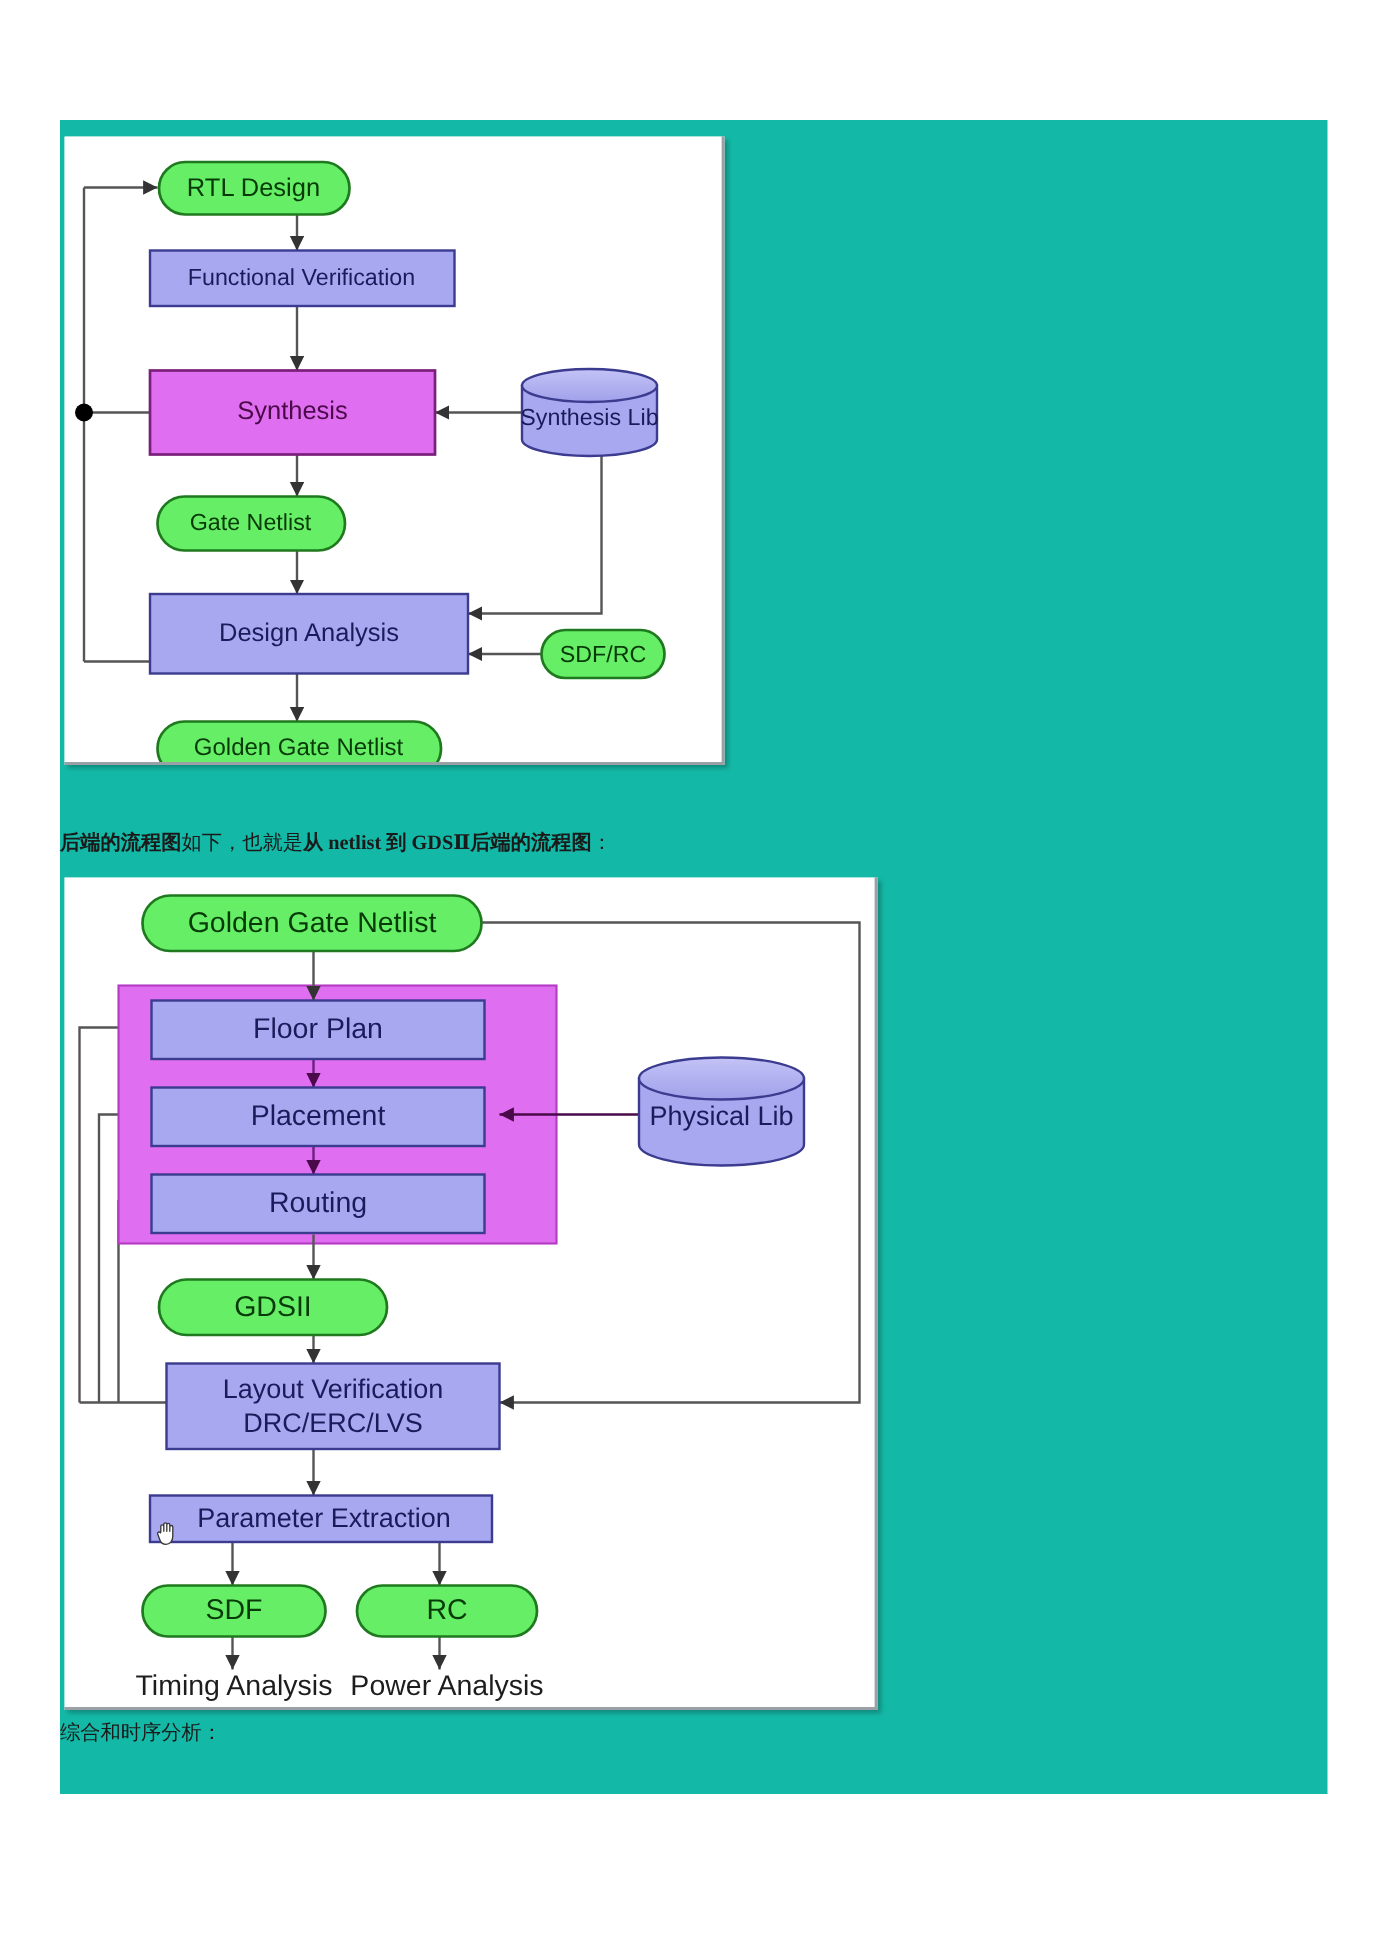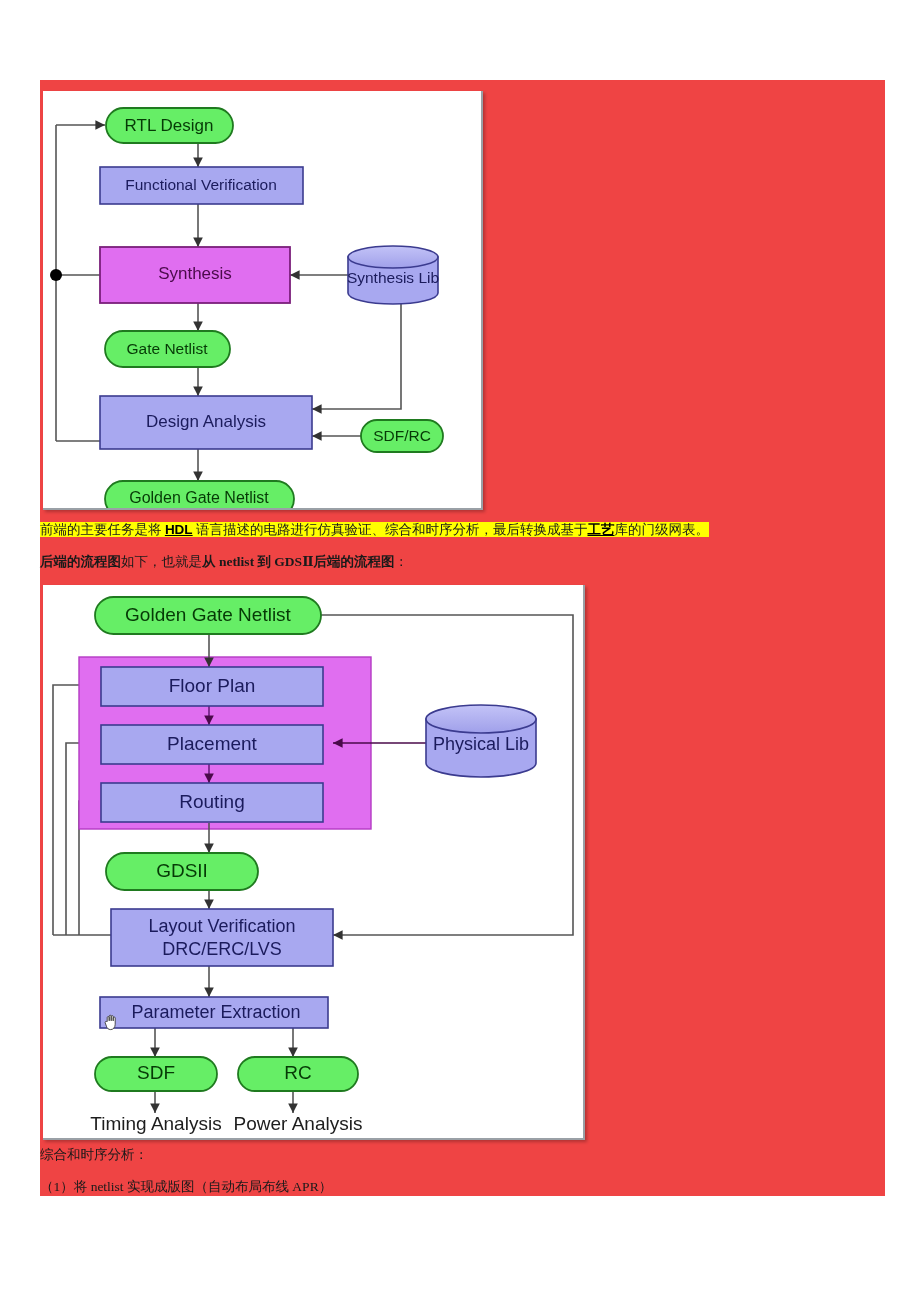--- a/index.html
+++ b/index.html
@@ -13,21 +13,21 @@
     font-family: "Liberation Serif", "DejaVu Serif", serif;
     position: relative;
     overflow: hidden;
   }
   .page {
     position: absolute;
     left: 40px;
     top: 80px;
     width: 845px;
     height: 1116px;
-    background: #ef4444;
+    background: #14b8a6;
     text-decoration: underline;
   }
   .diagram-wrap {
     position: relative;
     background: #ffffff;
     box-shadow: 2px 2px 3px rgba(0,0,0,0.25);
     border-right: 2px solid #9aa0a6;
     border-bottom: 2px solid #9aa0a6;
   }
   #diagram1 {
@@ -289,25 +289,21 @@
       <g>
         <text class="node-text t-plain" x="255" y="540" font-size="19">Power Analysis</text>
       </g>
     </svg>
 
     <svg class="cursor-icon" viewBox="0 0 16 18" xmlns="http://www.w3.org/2000/svg">
       <path d="M4.2,8.2 L4.2,4.6 a1,1 0 0 1 2,0 L6.2,7.8 L6.2,3.2 a1,1 0 0 1 2,0 L8.2,7.8 L8.2,3.6 a1,1 0 0 1 2,0 L10.2,7.9 L10.2,5.0 a1,1 0 0 1 2,0 L12.2,11.2 c0,3.2 -2,5.4 -4.6,5.4 c-2.2,0 -3.6,-1.4 -4.2,-3.4 L2.2,9.8 a1,1 0 0 1 1.8,-0.9 z" fill="#ffffff" stroke="#3a3a3a" stroke-width="0.9" stroke-linejoin="round"></path>
     </svg>
   </div>
 
-  <div class="textline" id="line-front">
-    <span class="hl"><span>前端的主要任务是将 </span><span class="lnk sans">HDL</span><span> 语言描述的电路进行仿真验证、综合和时序分析，最后转换成基于</span><span class="lnk">工艺</span><span>库的门级网表。</span></span>
-  </div>
 
   <div class="textline" id="line-back">
     <span class="bold">后端的流程图</span><span>如下，也就是</span><span class="bold">从 netlist 到 GDS</span><span class="bold">Ⅱ</span><span class="bold">后端的流程图</span><span>：</span>
   </div>
 
   <div class="textline" id="line-backtask">综合和时序分析：</div>
 
-  <div class="textline" id="line-item1">（1）将 netlist 实现成版图（自动布局布线 APR）</div>
 
 </div>
 
 </body></html>

